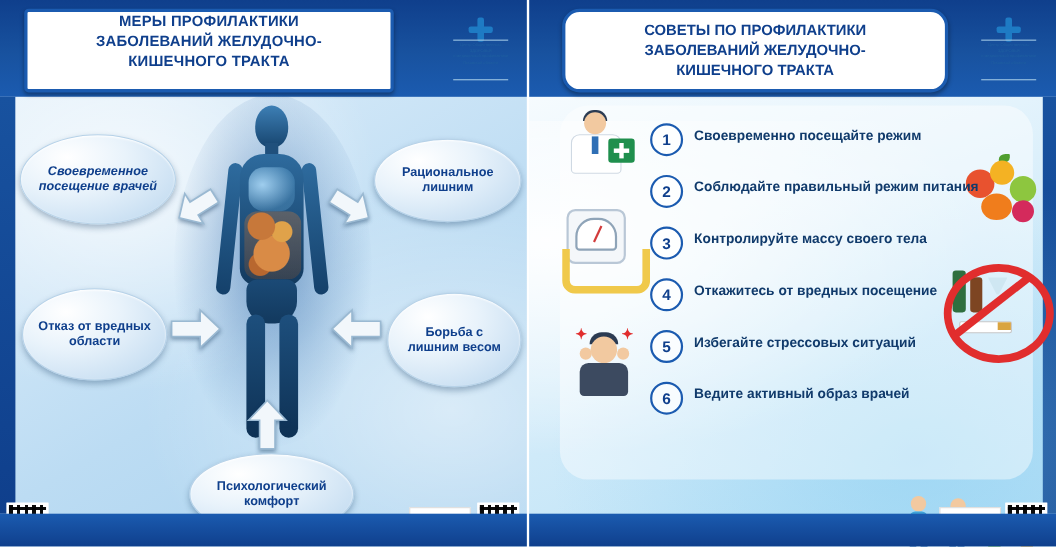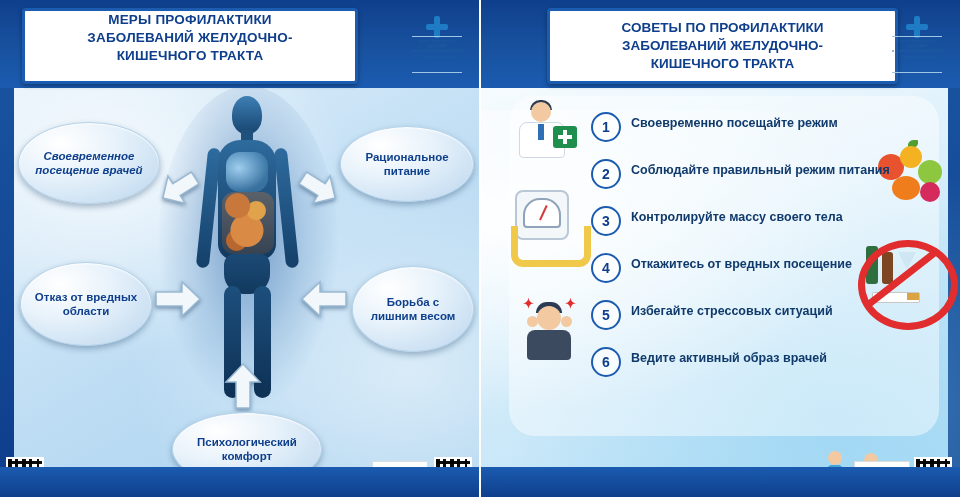--- a/index.html
+++ b/index.html
@@ -177,23 +177,23 @@
   }
   .swoosh{
     position:absolute;left:-40px;top:110px;width:560px;height:360px;
     background:
       radial-gradient(ellipse at 10% 30%, rgba(255,255,255,.95) 0%, rgba(255,255,255,0) 55%),
       radial-gradient(ellipse at 70% 85%, rgba(120,200,240,.45) 0%, rgba(255,255,255,0) 60%);
     pointer-events:none;
   }
   .title-plate-r{
     position:absolute;left:30px;top:8px;width:345px;height:70px;
-    background:#ffffff;border:3px solid #1b5bb0;border-radius:4px;
+    background:#ffffff;border:3px solid #1b5bb0;border-radius:16px;
     box-shadow:0 2px 4px rgba(0,0,0,.35);
-    display:flex;align-items:center;justify-content:center;margin-left:36px;
+    display:flex;align-items:center;justify-content:center;
   }
   .title-plate-r .ttl{
     color:#0f3f8c;font-weight:bold;font-size:13.5px;line-height:1.32;text-align:center;padding:0 6px;
   }
   .card{
     position:absolute;left:28px;top:96px;width:430px;height:340px;
     background:rgba(255,255,255,.45);border-radius:26px;
   }
   .tip-list{position:absolute;left:110px;top:112px;width:300px;}
   .tip{display:flex;align-items:flex-start;margin-bottom:13px;min-height:34px;}
@@ -328,21 +328,21 @@
     <div class="arrow" style="left:222px;top:360px;">
       <svg width="42" height="52" viewBox="0 0 42 52">
         <polygon points="21,4 38,22 28,22 28,48 14,48 14,22 4,22" fill="#f2f7fb" stroke="#9ab9d2" stroke-width="1.5"></polygon>
       </svg>
     </div>
 
     <div class="oval ov1">
       <span>Своевременное посещение врачей</span>
     </div>
     <div class="oval ov2">
-      <span>Рациональное питание</span>
+      <span>Рациональное лишним</span>
     </div>
     <div class="oval ov3">
       <span>Отказ от вредных области</span>
     </div>
     <div class="oval ov4">
       <span>Борьба с лишним весом</span>
     </div>
     <div class="oval ov5">
       <span>Психологический комфорт</span>
     </div>

